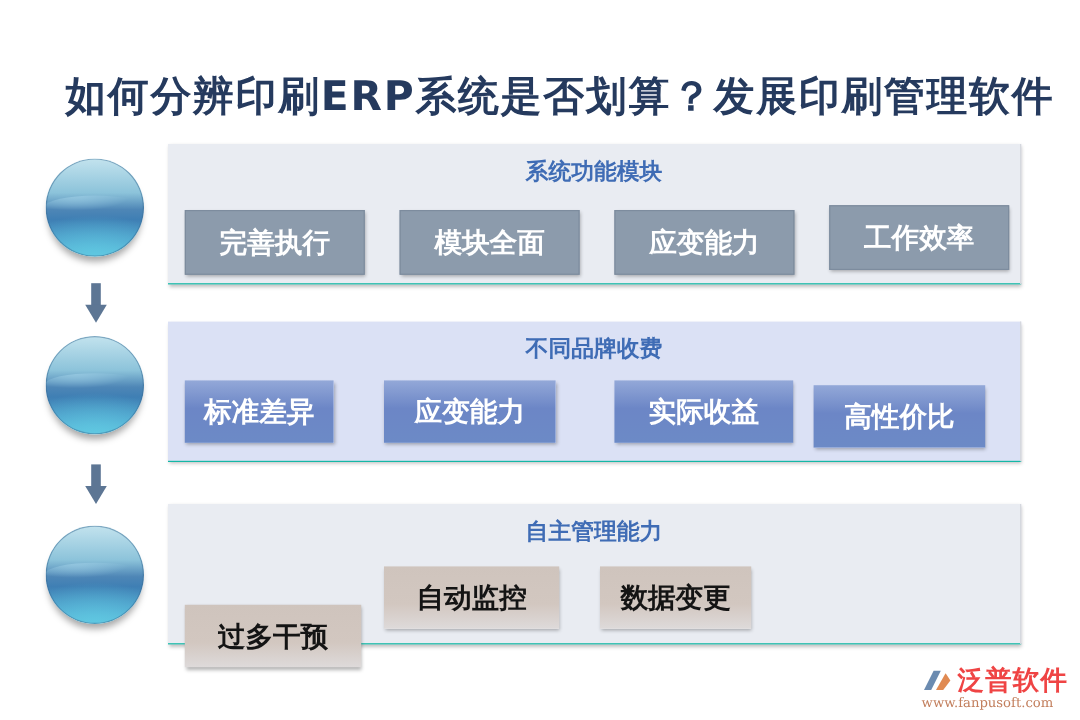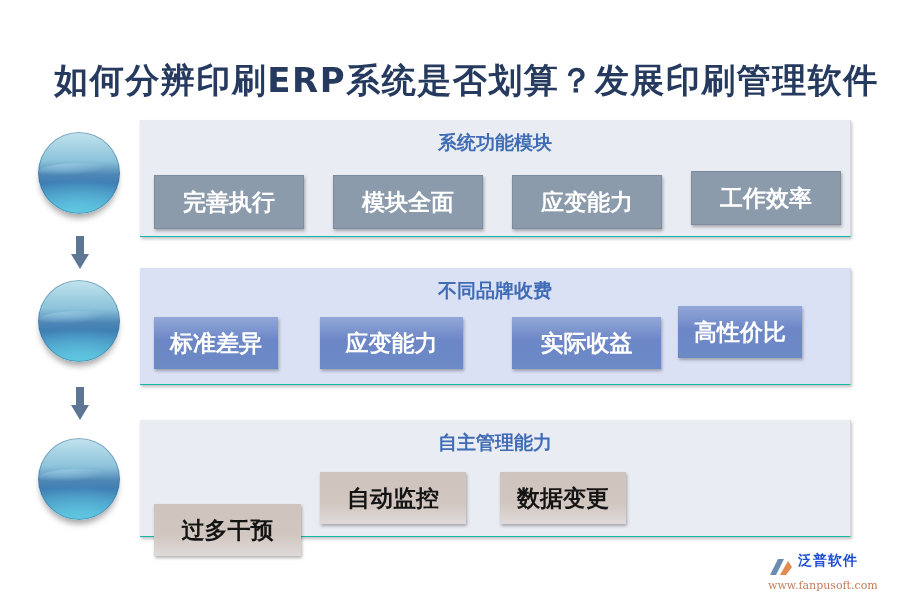--- a/index.html
+++ b/index.html
@@ -45,21 +45,21 @@
   .btn {
     position:absolute; height:52px; display:flex; align-items:center; justify-content:center;
     font-size:23px; font-weight:bold; box-shadow: 1px 2px 3px rgba(0,0,0,0.3);
   }
   .p1 .btn { background:#8c9bac; color:#ffffff; border:1px solid #7d8c9e; }
   .p2 .btn { background:linear-gradient(180deg,#93a8d8 0%,#6c86c6 45%,#6c8ac6 100%); color:#ffffff; }
   .p3 .btn { background:linear-gradient(180deg,#cfc4bd 0%,#d2c7c0 60%,#dedada 100%); color:#141414; }
 
   .logo { position:absolute; left:768px; top:552px; width:125px; height:42px; }
   .logo .mark { position:absolute; left:0; top:3px; width:26px; height:24px; }
-  .logo .name { position:absolute; left:30px; top:0; font-size:14px; color:#1d4ed8; font-weight:bold; letter-spacing:1px; }
+  .logo .name { position:absolute; left:30px; top:0; font-size:22px; color:#ef4444; font-weight:bold; letter-spacing:1px; }
   .logo .url { position:absolute; left:0; top:27px; font-size:11px; color:#c27e5c; font-family:"DejaVu Serif", serif; }
 </style>
 </head>
 <body>
 
 <div class="title">如何分辨印刷ERP系统是否划算？发展印刷管理软件</div>
 
 <div class="ball" style="top:132px;"></div>
 <div class="arrow" style="top:236px;">
     <div class="shaft"></div>
@@ -78,21 +78,21 @@
   <div class="btn" style="left:193px; top:55px; width:148px;text-align:center;">模块全面</div>
   <div class="btn" style="left:372px; top:55px; width:148px;">应变能力</div>
   <div class="btn" style="left:551px; top:51px; width:148px;">工作效率</div>
 </div>
 
 <div class="panel p2">
   <div class="panel-title">不同品牌收费</div>
   <div class="btn" style="left:14px; top:49px; width:124px;">标准差异</div>
   <div class="btn" style="left:180px; top:49px; width:143px;">应变能力</div>
   <div class="btn" style="left:372px; top:49px; width:149px;">实际收益</div>
-  <div class="btn" style="left:538px; top:38px; width:124px;">高性价比</div>
+  <div class="btn" style="left:538px; top:53px; width:143px;">高性价比</div>
 </div>
 
 <div class="panel p3">
   <div class="panel-title">自主管理能力</div>
   <div class="btn" style="left:14px; top:52px; width:147px;margin-top:32px;">过多干预</div>
   <div class="btn" style="left:180px; top:52px; width:146px;">自动监控</div>
   <div class="btn" style="left:360px; top:52px; width:126px;">数据变更</div>
 </div>
 
 <div class="logo">

